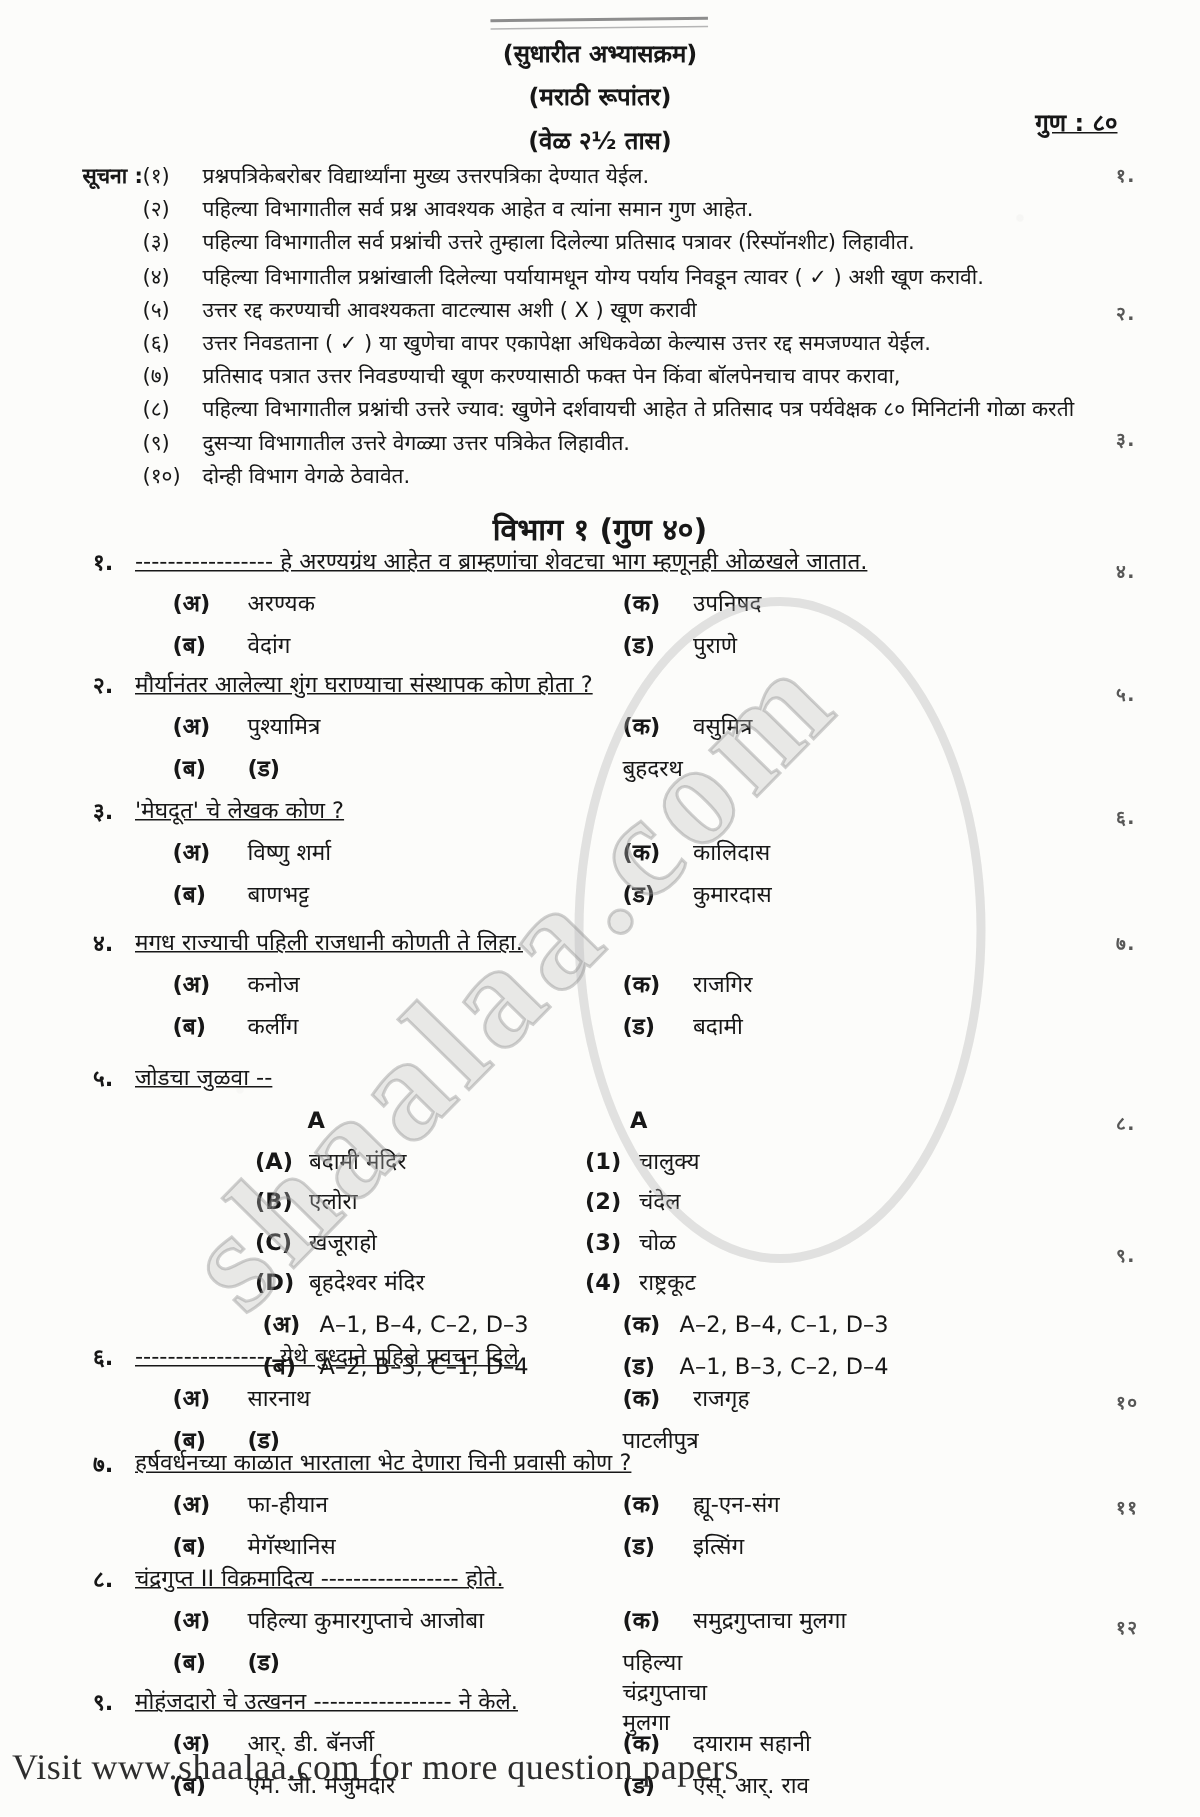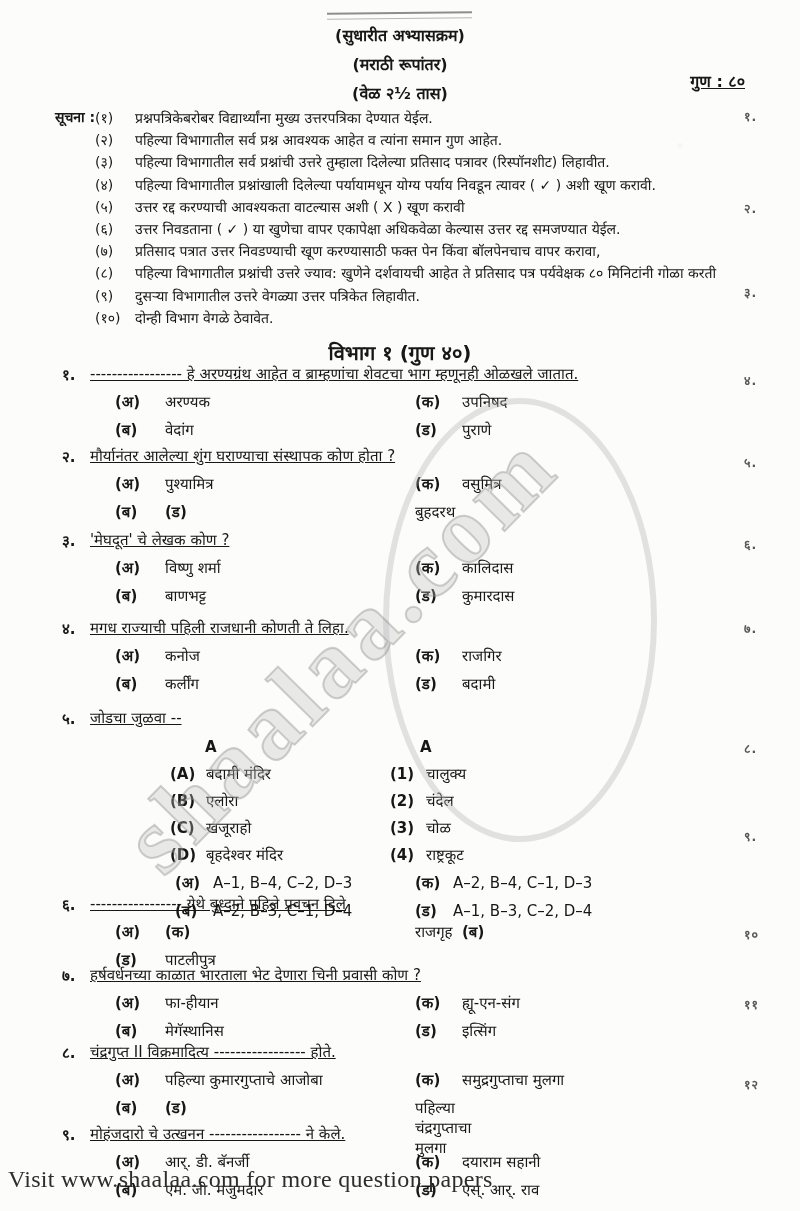--- a/index.html
+++ b/index.html
@@ -214,20 +214,21 @@
       <span class="olab">(ड)</span>
         <span>A–1,  B–3,  C–2,  D–4</span>
     </div>
   </div>
 
   <div class="q" style="top:894px">
     <span class="qnum">६.</span>
     <div class="qtext">----------------- येथे बुध्दाने पहिले प्रवचन दिले</div>
     <div class="optgrid">
       <span class="olab">(अ)</span>
+        <span>सारनाथ</span>
       <span class="olab">(क)</span>
         <span>राजगृह</span>
       <span class="olab">(ब)</span>
       <span class="olab">(ड)</span>
         <span>पाटलीपुत्र</span>
     </div>
   </div>
 
   <div class="q" style="top:965px">
     <span class="qnum">७.</span>

